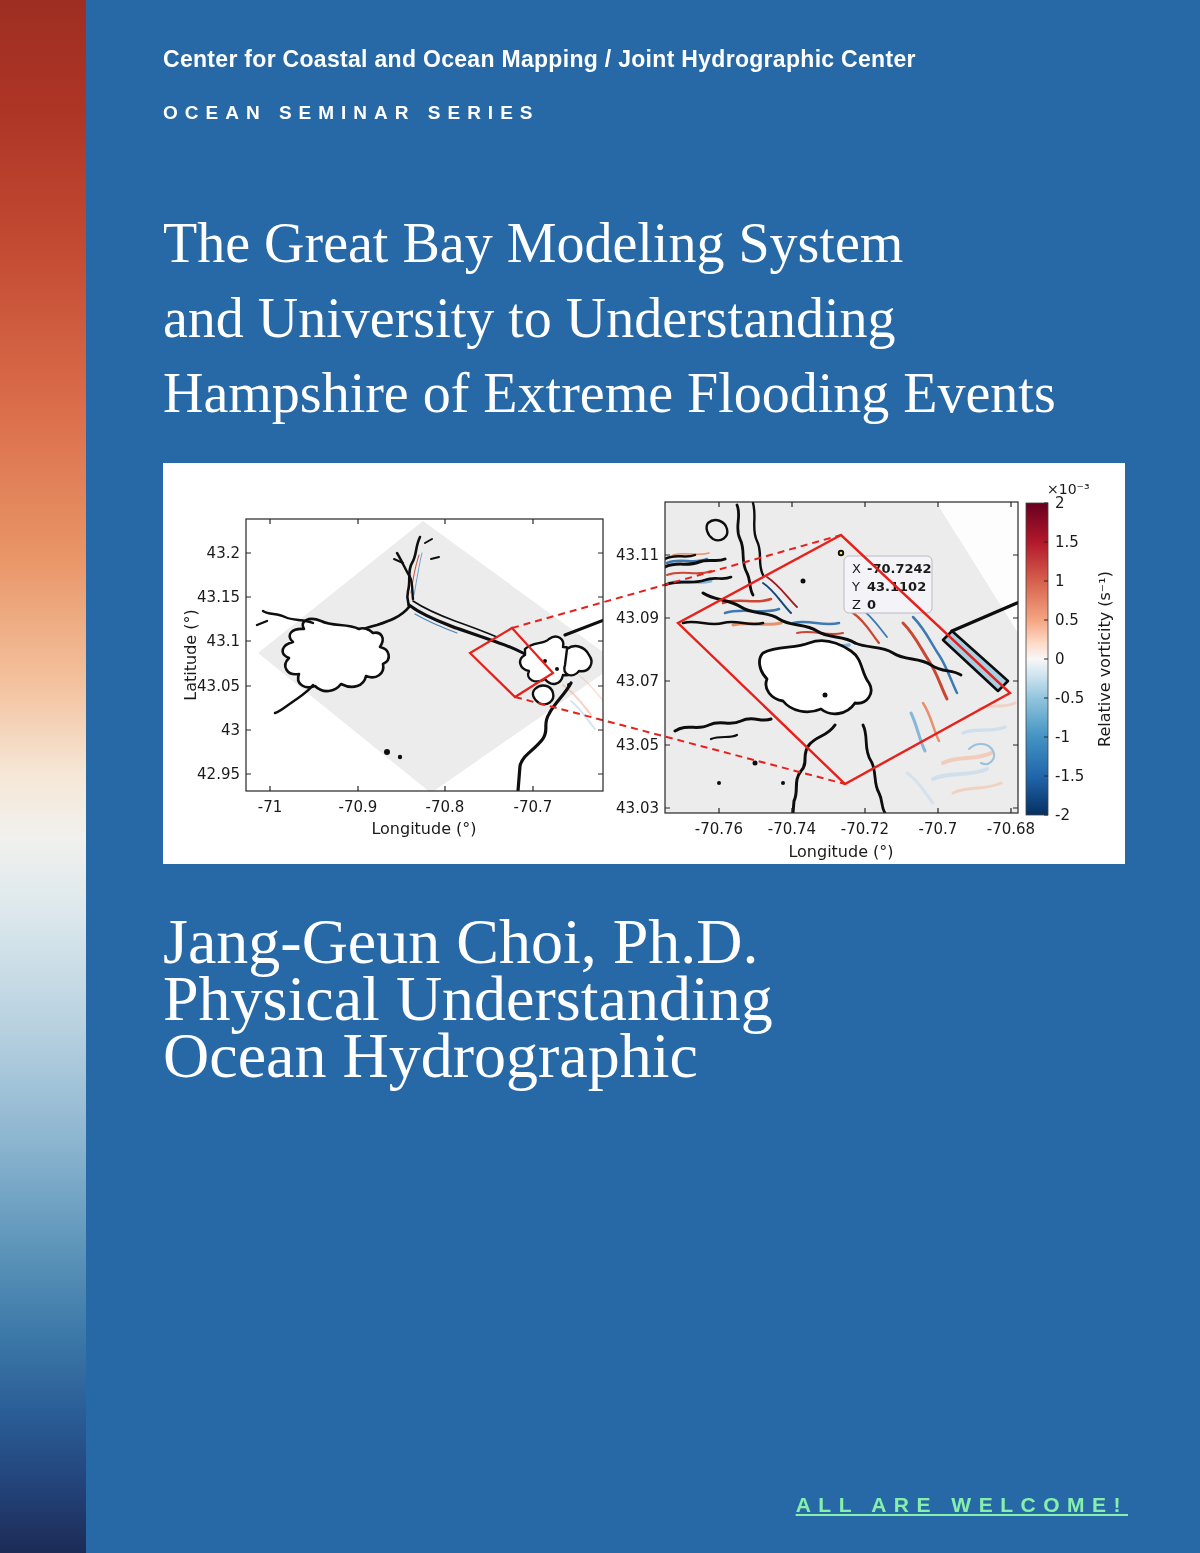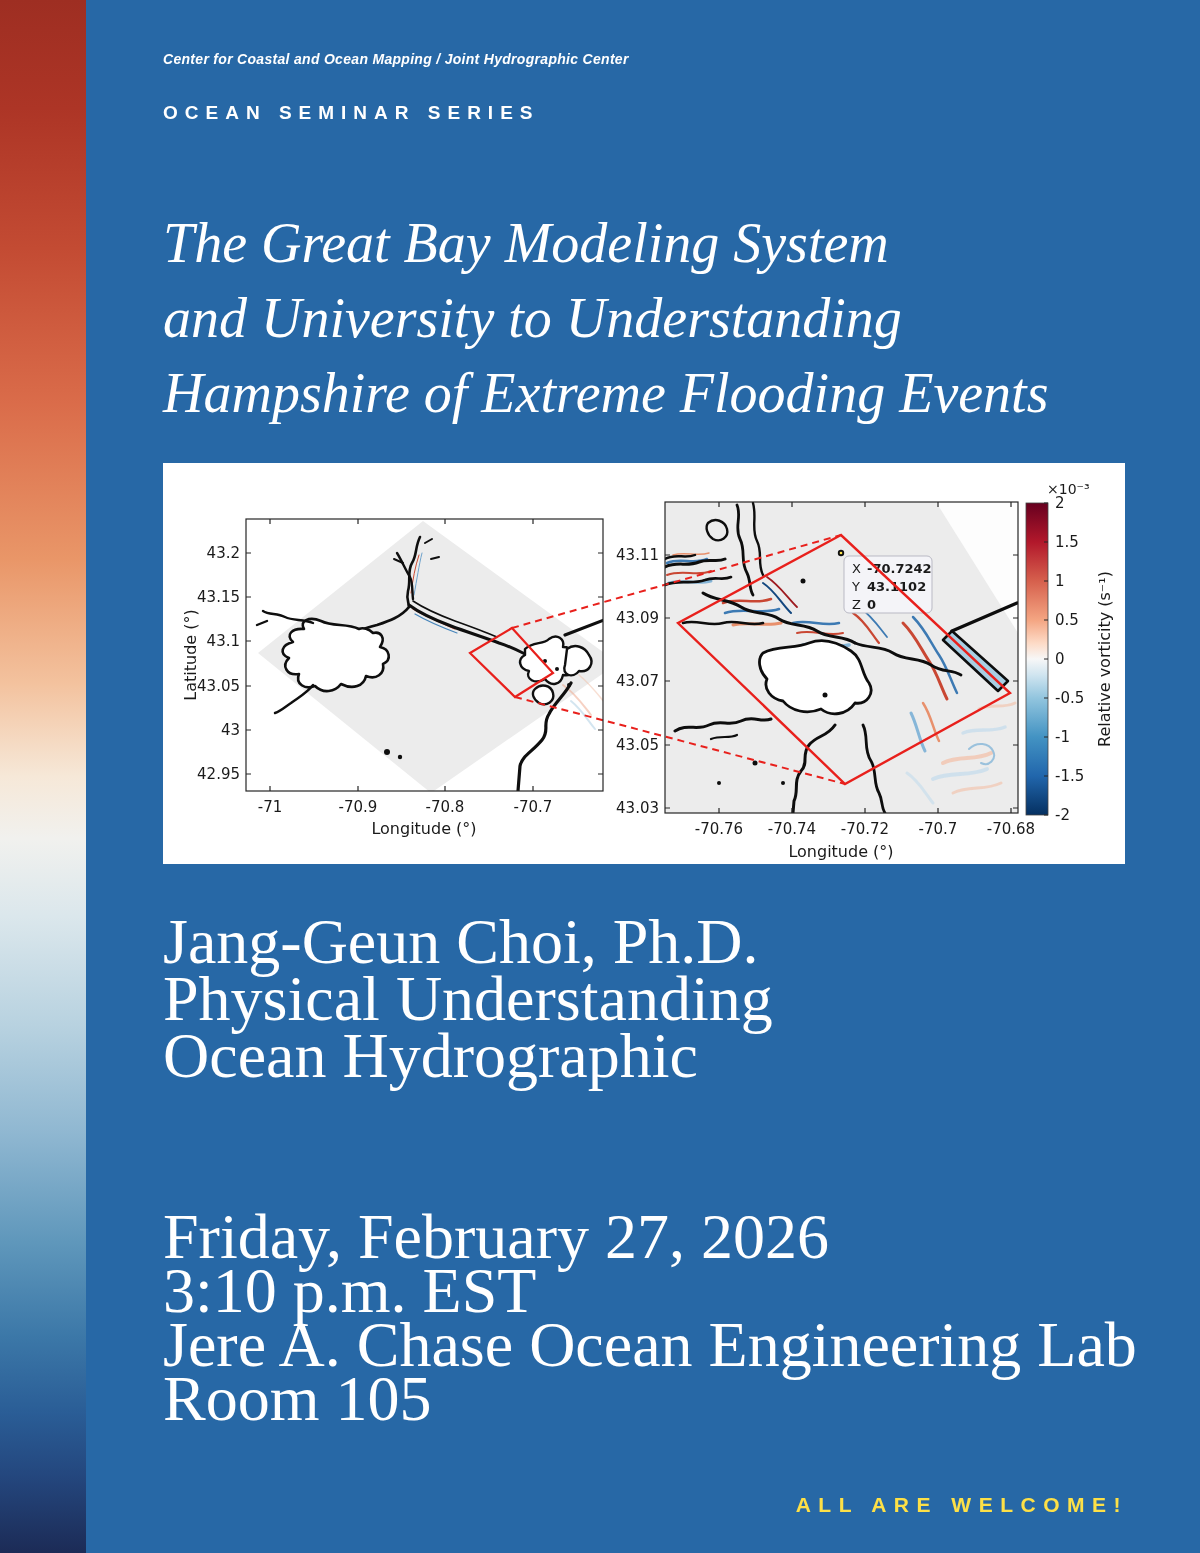--- a/index.html
+++ b/index.html
@@ -8,38 +8,38 @@
     overflow:hidden;font-family:"Liberation Sans",sans-serif;
   }
   .stripe{
     position:absolute;left:0;top:0;width:86px;height:1553px;
     background:linear-gradient(180deg,
       #9e2e22 0%,#ad3526 7%,#c34b33 16%,#da6c4a 26%,#e99668 36%,
       #f3c29e 44%,#f6e8d8 50%,#f1f1ee 54%,#dbe7ec 59%,#b8d2e0 66%,
       #8fb7d1 73%,#5f97bb 80%,#3c78a8 86%,#2a5d96 91%,#24477e 95%,#1c2b56 100%);
   }
   .header{position:absolute;left:163px;top:44px;color:#ffffff;}
-  .org-line{font-size:14px;font-weight:700;line-height:30px;letter-spacing:.3px;font-style:italic;}
+  .org-line{font-size:23px;font-weight:700;line-height:30px;letter-spacing:.3px;}
   .series{margin-top:28px;font-size:19px;font-weight:700;letter-spacing:7px;}
   .title{
     position:absolute;left:163px;top:206px;color:#ffffff;
     font-family:"Liberation Serif",serif;font-weight:400;
     font-size:56px;line-height:75px;white-space:nowrap;
   }
-  .title span{display:block;font-style:italic;}
+  .title span{display:block;}
   .figure{position:absolute;left:163px;top:463px;width:962px;height:401px;background:#ffffff;}
   .block{
     position:absolute;left:163px;color:#ffffff;white-space:nowrap;
     font-family:"Liberation Serif",serif;font-size:64px;line-height:57px;
   }
   .speaker{top:913px;}
   .event{top:1210px;line-height:54px;}
   .footer{
-    position:absolute;right:72px;top:1493px;color:#fde047;
-    font-weight:700;font-size:21px;letter-spacing:7.5px;white-space:nowrap;
+    position:absolute;right:72px;top:1493px;color:#86efac;
+    font-weight:700;font-size:21px;letter-spacing:7.5px;white-space:nowrap;text-decoration:underline;
   }
   .fig-svg text{font-family:"DejaVu Sans","Liberation Sans",sans-serif;fill:#1a1a1a;}
 </style>
 </head>
 <body>
 
 <div class="poster">
 
   <div class="stripe"></div>
 
@@ -247,22 +247,16 @@
       </g>
     </svg>
   </div>
 
   <div class="block speaker">
     <div>Jang-Geun Choi, Ph.D.</div>
     <div>Physical Understanding</div>
     <div>Ocean Hydrographic</div>
   </div>
 
-  <div class="block event">
-    <div>Friday, February 27, 2026</div>
-    <div>3:10 p.m. EST</div>
-    <div>Jere A. Chase Ocean Engineering Lab</div>
-    <div>Room 105</div>
-  </div>
 
   <div class="footer">ALL ARE WELCOME!</div>
 
 </div>
 
 </body></html>

